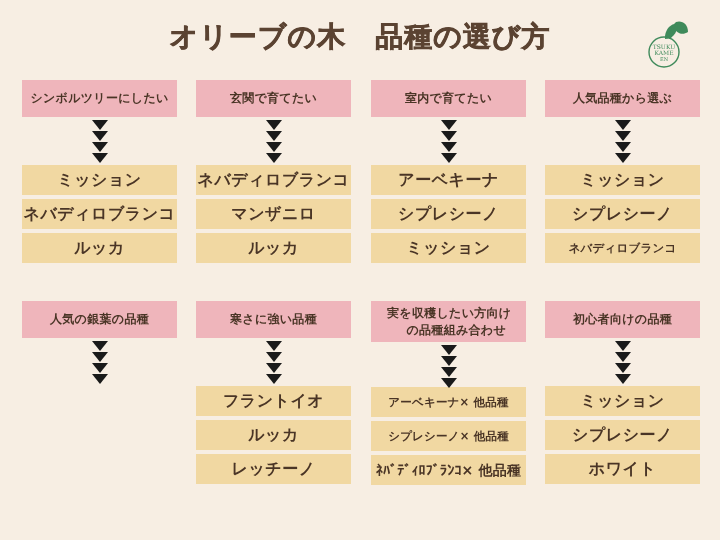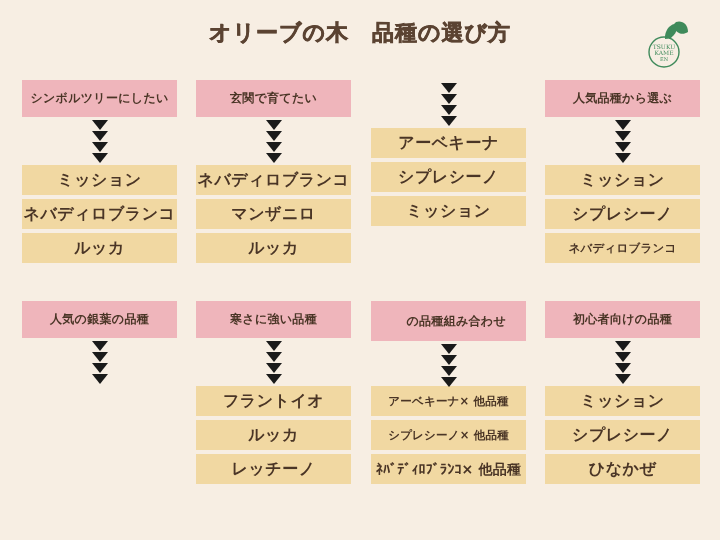--- a/index.html
+++ b/index.html
@@ -22,21 +22,21 @@
     background: #F7EEE3;
   }
 
   
   .page-title {
     position: absolute;
     left: 0;
     top: 18px;
     width: 720px;
     text-align: center;
-    font-size: 22px;
+    font-size: 28px;
     font-weight: bold;
     letter-spacing: 1px;
     color: #5B4332;
     -webkit-text-stroke: 0.6px #5B4332;
   }
 
   .logo {
     position: absolute;
     right: 16px;
     top: 12px;
@@ -179,20 +179,23 @@
         <span class="arrow-tri"></span>
       </div>
       <div class="items">
         <div class="item-box">ネバディロブランコ</div>
         <div class="item-box">マンザニロ</div>
         <div class="item-box">ルッカ</div>
       </div>
     </div>
 
     <div class="group col-2 row-0">
+      <div class="group-header">
+        <span class="hdr-txt">室内で育てたい</span>
+      </div>
       <div class="arrows">
         <span class="arrow-tri"></span>
         <span class="arrow-tri"></span>
         <span class="arrow-tri"></span>
         <span class="arrow-tri"></span>
       </div>
       <div class="items">
         <div class="item-box">アーベキーナ</div>
         <div class="item-box">シプレシーノ</div>
         <div class="item-box">ミッション</div>
@@ -243,20 +246,21 @@
       <div class="items">
         <div class="item-box">フラントイオ</div>
         <div class="item-box">ルッカ</div>
         <div class="item-box">レッチーノ</div>
       </div>
     </div>
 
     <div class="group col-2 row-1">
       <div class="group-header two-line">
         <div style="width:100%">
+          <span class="hdr-l1">実を収穫したい方向け</span>
           <span class="hdr-l2">の品種組み合わせ</span>
         </div>
       </div>
       <div class="arrows" style="height:45px">
         <span class="arrow-tri"></span>
         <span class="arrow-tri"></span>
         <span class="arrow-tri"></span>
         <span class="arrow-tri"></span>
       </div>
       <div class="items">
@@ -272,18 +276,18 @@
       </div>
       <div class="arrows">
         <span class="arrow-tri"></span>
         <span class="arrow-tri"></span>
         <span class="arrow-tri"></span>
         <span class="arrow-tri"></span>
       </div>
       <div class="items">
         <div class="item-box">ミッション</div>
         <div class="item-box">シプレシーノ</div>
-        <div class="item-box">ひなかぜ</div>
+        <div class="item-box">ホワイト</div>
       </div>
     </div>
 
   </div>
 </div>
 
 </body></html>

